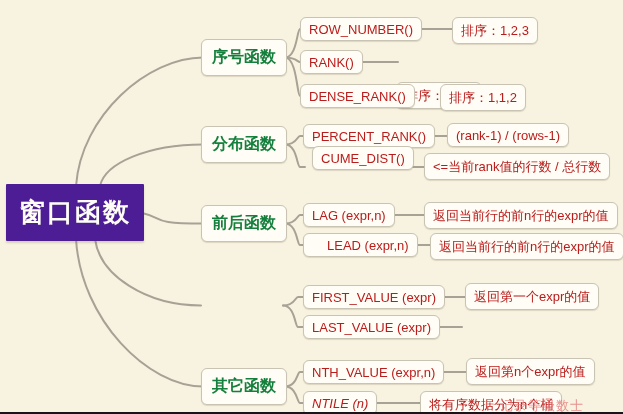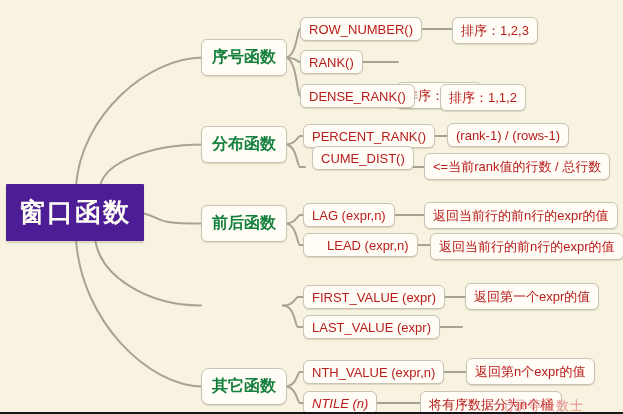--- a/index.html
+++ b/index.html
@@ -50,21 +50,21 @@
       <path d="M442,372 H468"></path>
       <path d="M285,386.5 C297,386.5 297,403 300,403 H305"></path>
       <path d="M375,403 H422"></path>
     </svg>
 
   <div class="node root" style="left:6px;top:184px;">窗口函数</div>
 
   <div class="node box branch" style="left:201px;top:39px;">序号函数</div>
   <div class="node box branch" style="left:201px;top:126px;">分布函数</div>
   <div class="node box branch" style="left:201px;top:205px;">前后函数</div>
-  <div class="node box branch" style="left:201px;top:368px;border-radius:8px;">其它函数</div>
+  <div class="node box branch" style="left:201px;top:368px;">其它函数</div>
 
   <div class="node box fn" style="left:300px;top:17px;">ROW_NUMBER()</div>
   <div class="node box leaf" style="left:452px;top:17px;">排序：1,2,3</div>
   <div class="node box fn" style="left:300px;top:50px;">RANK()</div>
   <div class="node box leaf" style="left:396px;top:50px;margin-top:32px;">排序：1,1,3</div>
   <div class="node box fn" style="left:300px;top:84px;">DENSE_RANK()</div>
   <div class="node box leaf" style="left:440px;top:84px;">排序：1,1,2</div>
 
   <div class="node box fn" style="left:303px;top:124px;">PERCENT_RANK()</div>
   <div class="node box leaf" style="left:447px;top:123px;">(rank-1) / (rows-1)</div>

